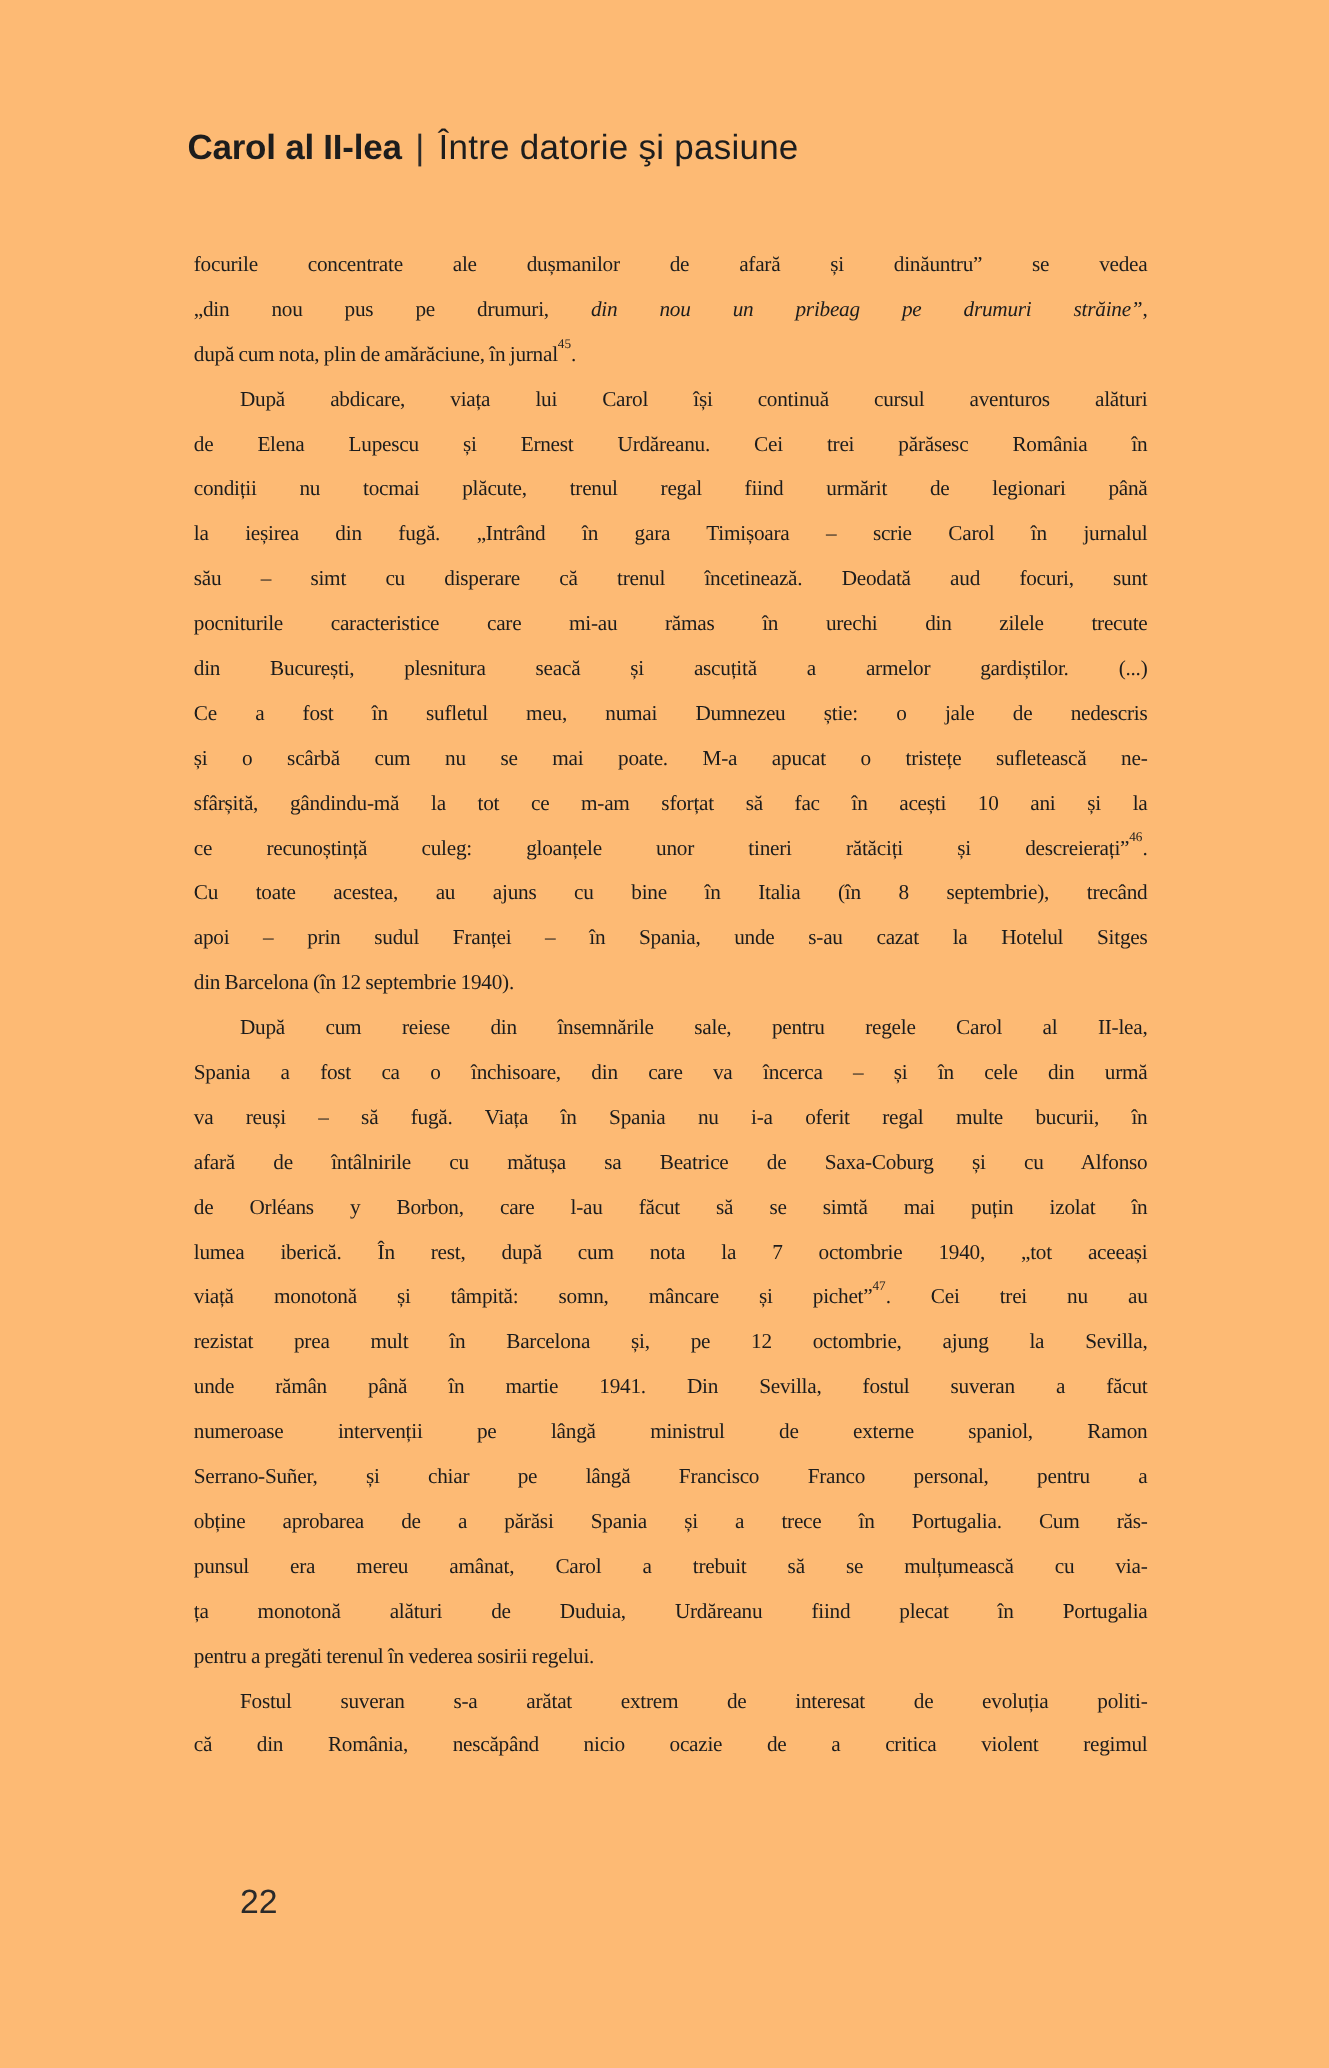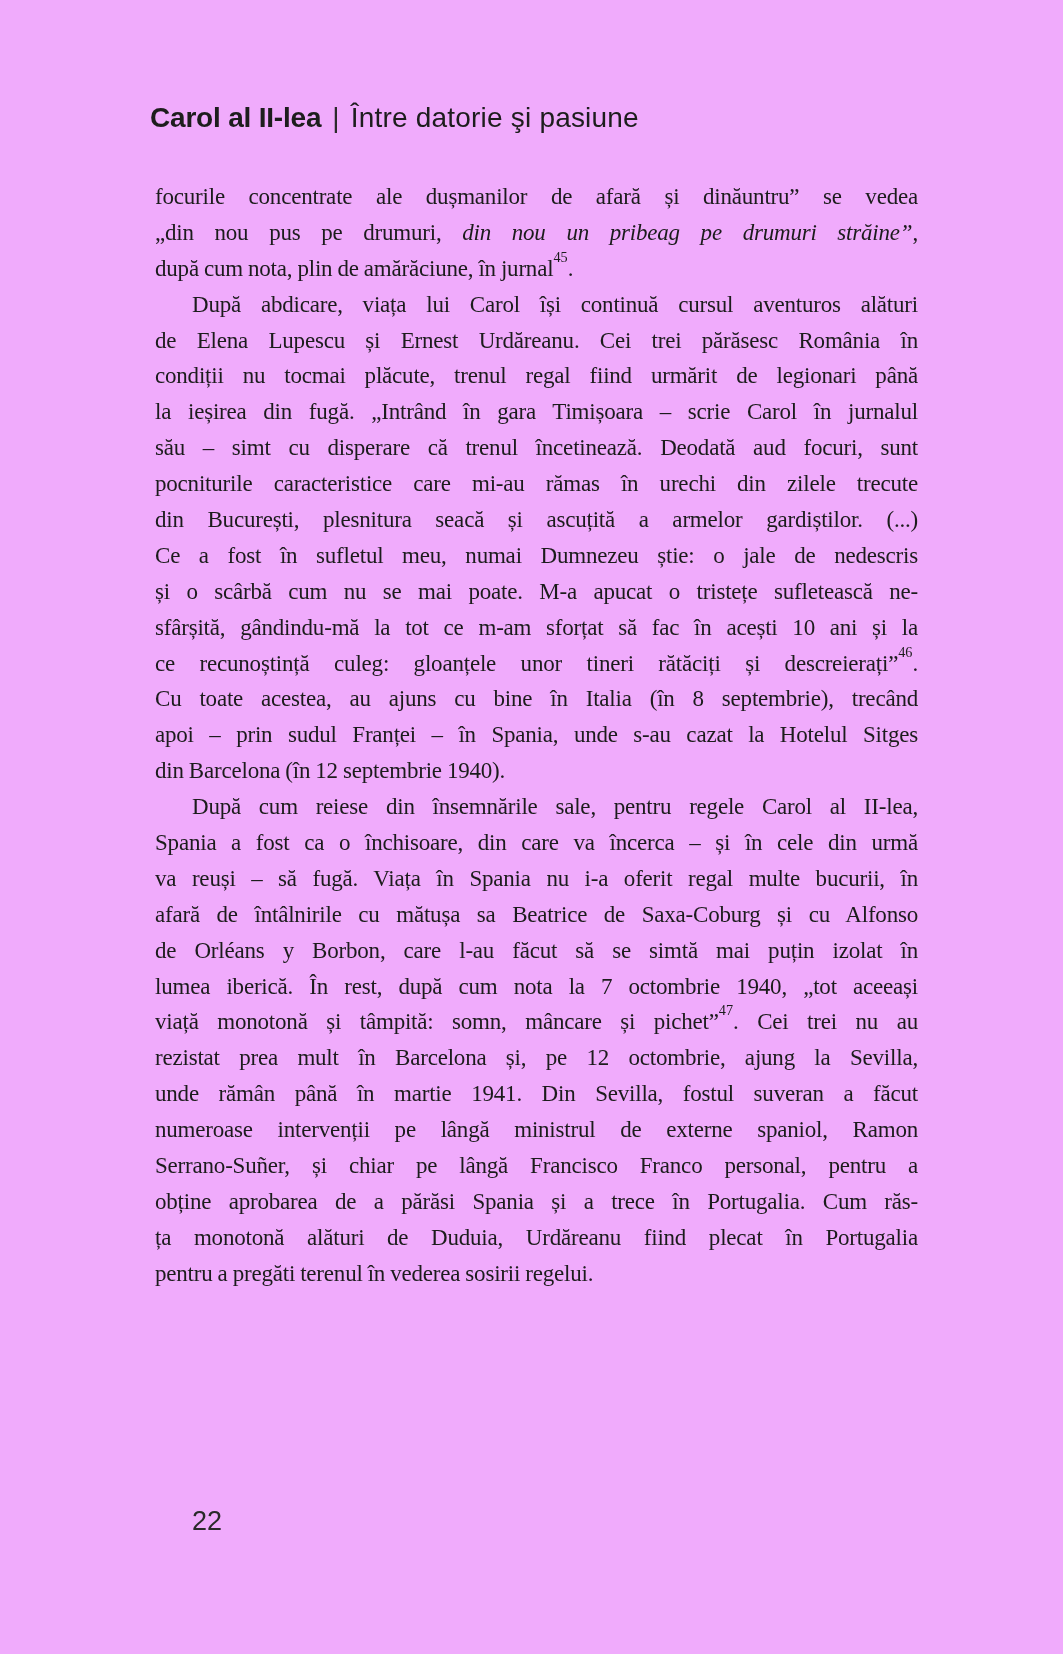--- a/index.html
+++ b/index.html
@@ -1,20 +1,20 @@
 <!DOCTYPE html>
 <html lang="ro"><head>
 <meta charset="utf-8">
 <style>
   html, body { margin: 0; padding: 0; background: #e8e8e8; }
   .page {
     position: relative;
     width: 1063px;
     height: 1654px;
-    background: #f0abfc;
+    background: #fdba74;
     overflow: hidden;
     font-kerning: normal;
   }
   
   .running-header {
     position: absolute;
     left: 150px;
     top: 101px;
     font-family: "Liberation Sans", sans-serif;
     font-size: 28px;
@@ -24,24 +24,24 @@
     letter-spacing: 0.2px;
   }
   .running-header .book-title { font-weight: 700; letter-spacing: -0.2px; }
   .running-header .separator  { font-weight: 400; padding: 0 11px; color: #2b2b2b; }
   .running-header .chapter-title { font-weight: 400; }
 
   
   .body-text {
     position: absolute;
     left: 155px;
-    top: 179px;
+    top: 194px;
     width: 763px;
     font-family: "Liberation Serif", serif;
-    font-size: 23px;
+    font-size: 17px;
     line-height: 35.9px;
     color: #1c1c1c;
     letter-spacing: -0.2px;
     word-spacing: -0.5px;
   }
   .paragraph { margin: 0; }
   .line {
     text-align: justify;
     text-align-last: justify;
     height: 35.9px;
@@ -106,20 +106,25 @@
         <div class="line">va reuși – să fugă. Viața în Spania nu i-a oferit regal multe bucurii, în</div>
         <div class="line">afară de întâlnirile cu mătușa sa Beatrice de Saxa-Coburg și cu Alfonso</div>
         <div class="line">de Orléans y Borbon, care l-au făcut să se simtă mai puțin izolat în</div>
         <div class="line">lumea iberică. În rest, după cum nota la 7 octombrie 1940, „tot aceeași</div>
         <div class="line">viață monotonă și tâmpită: somn, mâncare și pichet”<sup>47</sup>. Cei trei nu au</div>
         <div class="line">rezistat prea mult în Barcelona și, pe 12 octombrie, ajung la Sevilla,</div>
         <div class="line">unde rămân până în martie 1941. Din Sevilla, fostul suveran a făcut</div>
         <div class="line">numeroase intervenții pe lângă ministrul de externe spaniol, Ramon</div>
         <div class="line">Serrano-Suñer, și chiar pe lângă Francisco Franco personal, pentru a</div>
         <div class="line">obține aprobarea de a părăsi Spania și a trece în Portugalia. Cum răs-</div>
+        <div class="line">punsul era mereu amânat, Carol a trebuit să se mulțumească cu via-</div>
         <div class="line">ța monotonă alături de Duduia, Urdăreanu fiind plecat în Portugalia</div>
         <div class="line last">pentru a pregăti terenul în vederea sosirii regelui.</div>
+      </div>
+      <div class="paragraph">
+        <div class="line indent">Fostul suveran s-a arătat extrem de interesat de evoluția politi-</div>
+        <div class="line">că din România, nescăpând nicio ocazie de a critica violent regimul</div>
       </div>
     </div>
 
   <div class="page-number">22</div>
 
 </div>
 
 </body></html>

